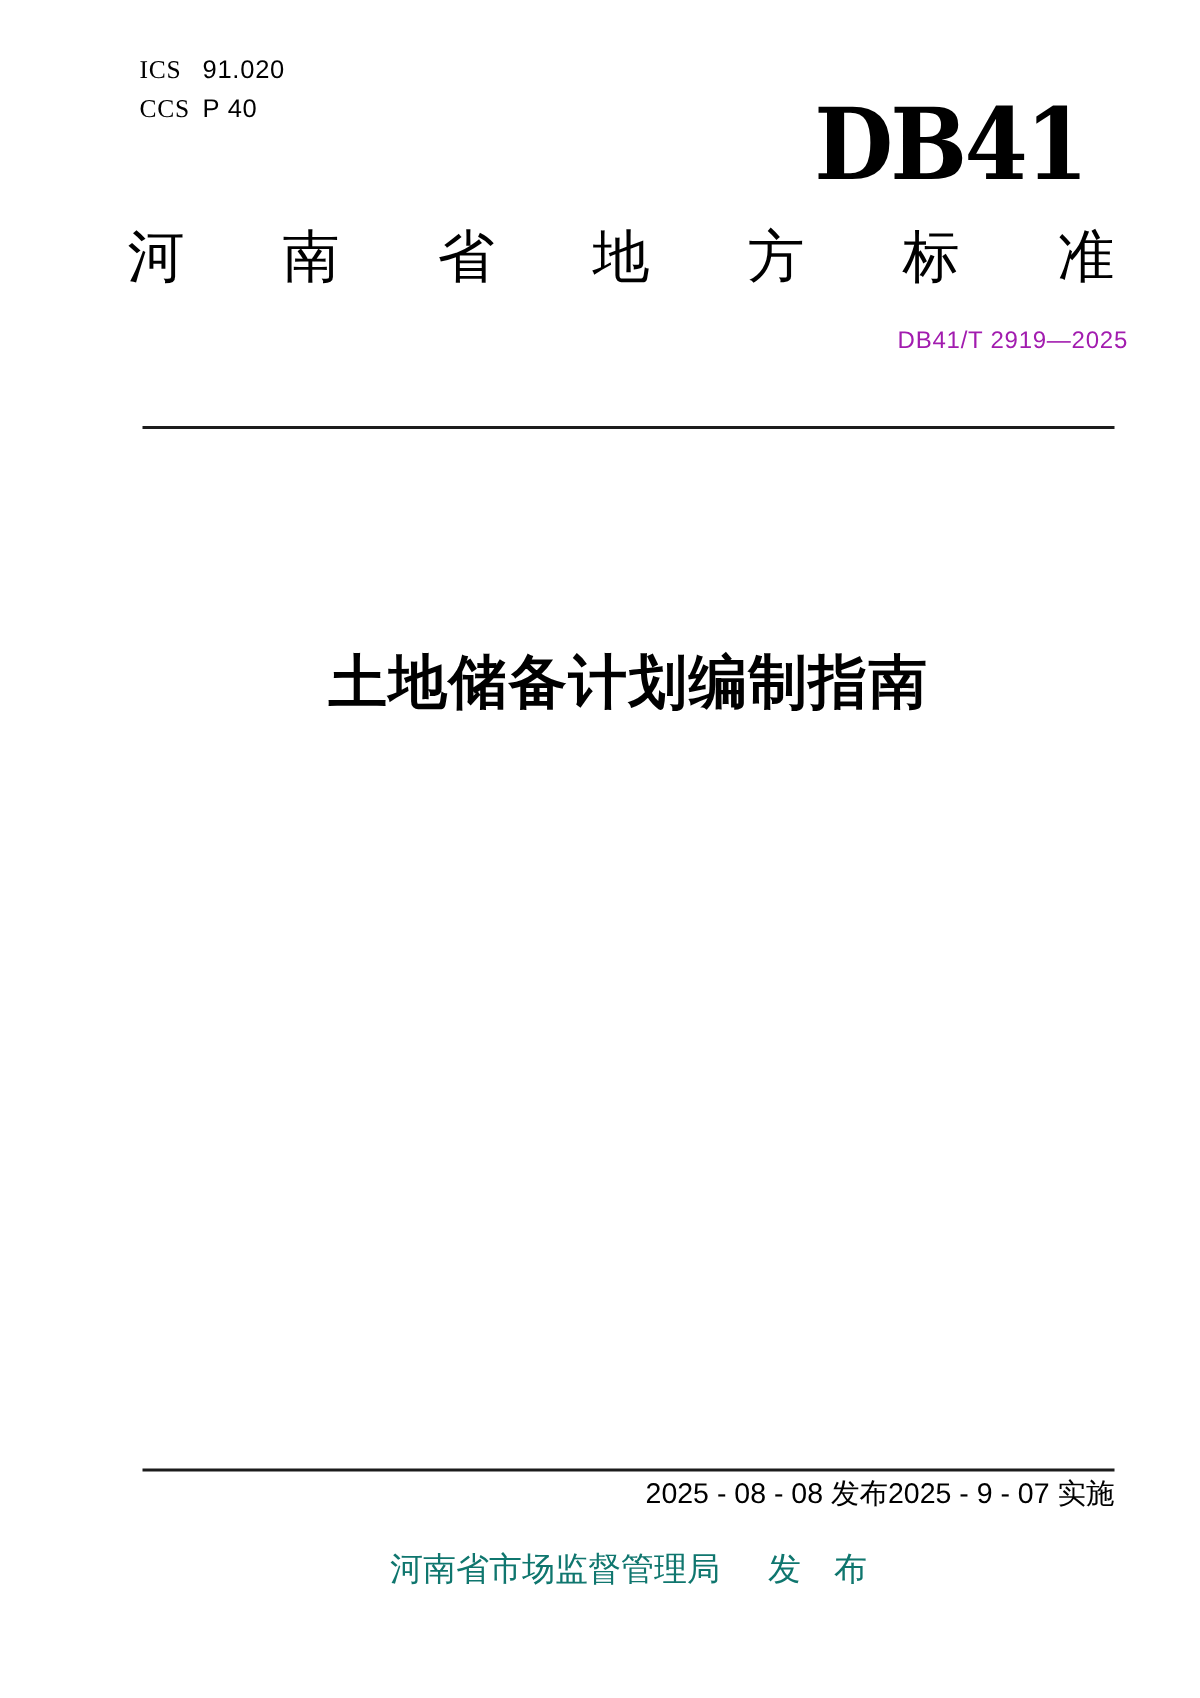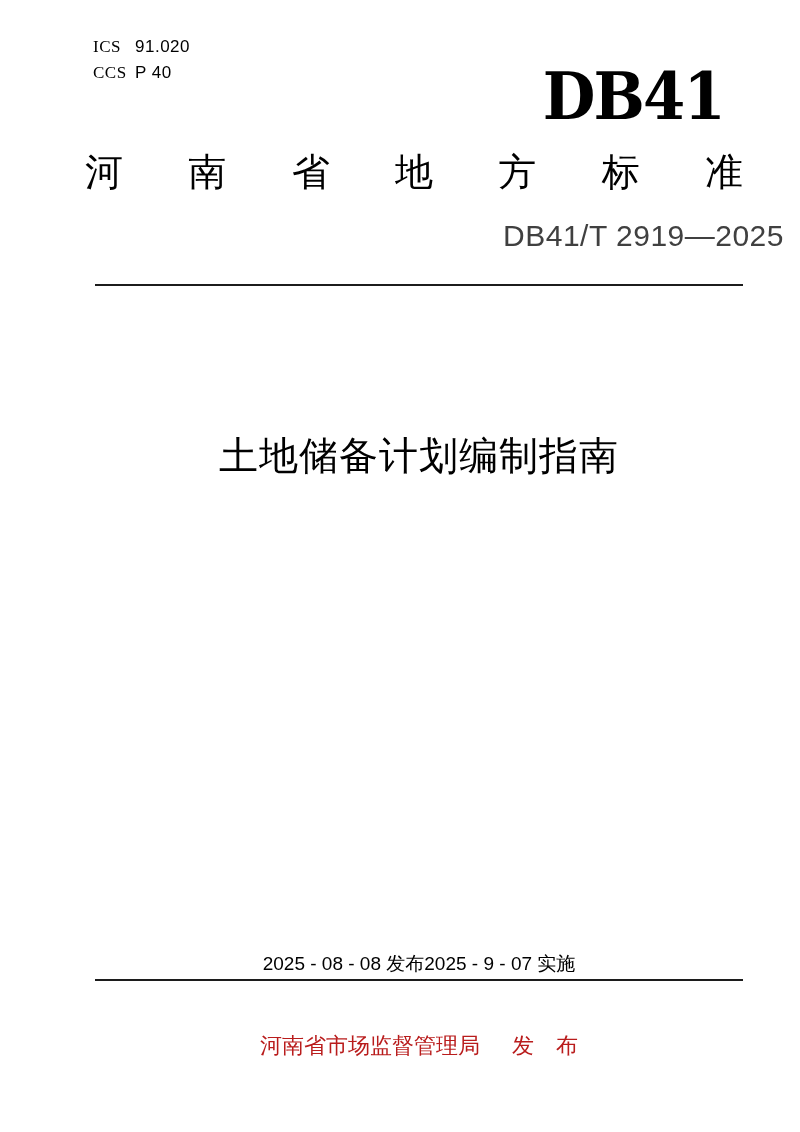--- a/index.html
+++ b/index.html
@@ -64,24 +64,24 @@
     font-size: 38px;
     line-height: 42px;
     font-weight: 400;
     color: #000000;
   }
 
   
   .standard-number {
     position: absolute;
     top: 219px;
-    right: 56px;
-    font-size: 30px;
+    right: 88px;
+    font-size: 16px;
     letter-spacing: 0.5px;
-    color: #404040;
+    color: #a21caf;
     white-space: nowrap;
   }
 
   
   .rule {
     position: absolute;
     left: 95px;
     width: 648px;
     height: 2px;
     background: #1c1c1c;
@@ -92,51 +92,51 @@
   
   .doc-title {
     position: absolute;
     left: 95px;
     top: 434px;
     width: 648px;
     margin: 0;
     text-align: center;
     font-size: 39px;
     line-height: 44px;
-    font-weight: normal;
+    font-weight: bold;
     letter-spacing: 1px;
     color: #000000;
   }
 
   
   .date-row {
     position: absolute;
     left: 95px;
-    top: 952px;
+    top: 985px;
     width: 648px;
     display: flex;
-    justify-content: center;
+    justify-content: flex-end;
     font-size: 19px;
     line-height: 24px;
     color: #000000;
     white-space: nowrap;
   }
 
   
   .publisher-row {
     position: absolute;
     left: 95px;
     top: 1032px;
     width: 648px;
     display: flex;
     justify-content: center;
     align-items: baseline;
     font-size: 22px;
     line-height: 28px;
-    color: #b91c1c;
+    color: #0f766e;
     white-space: nowrap;
   }
   .publisher-row .publish-label {
     margin-left: 32px;
   }
 </style>
 </head>
 <body>
 
 <div class="page">

